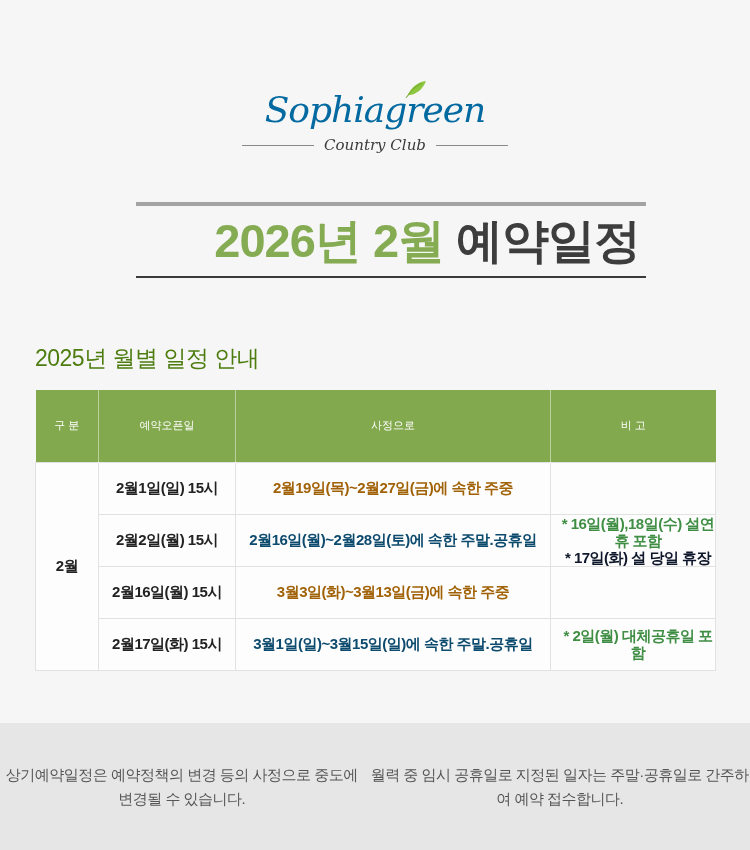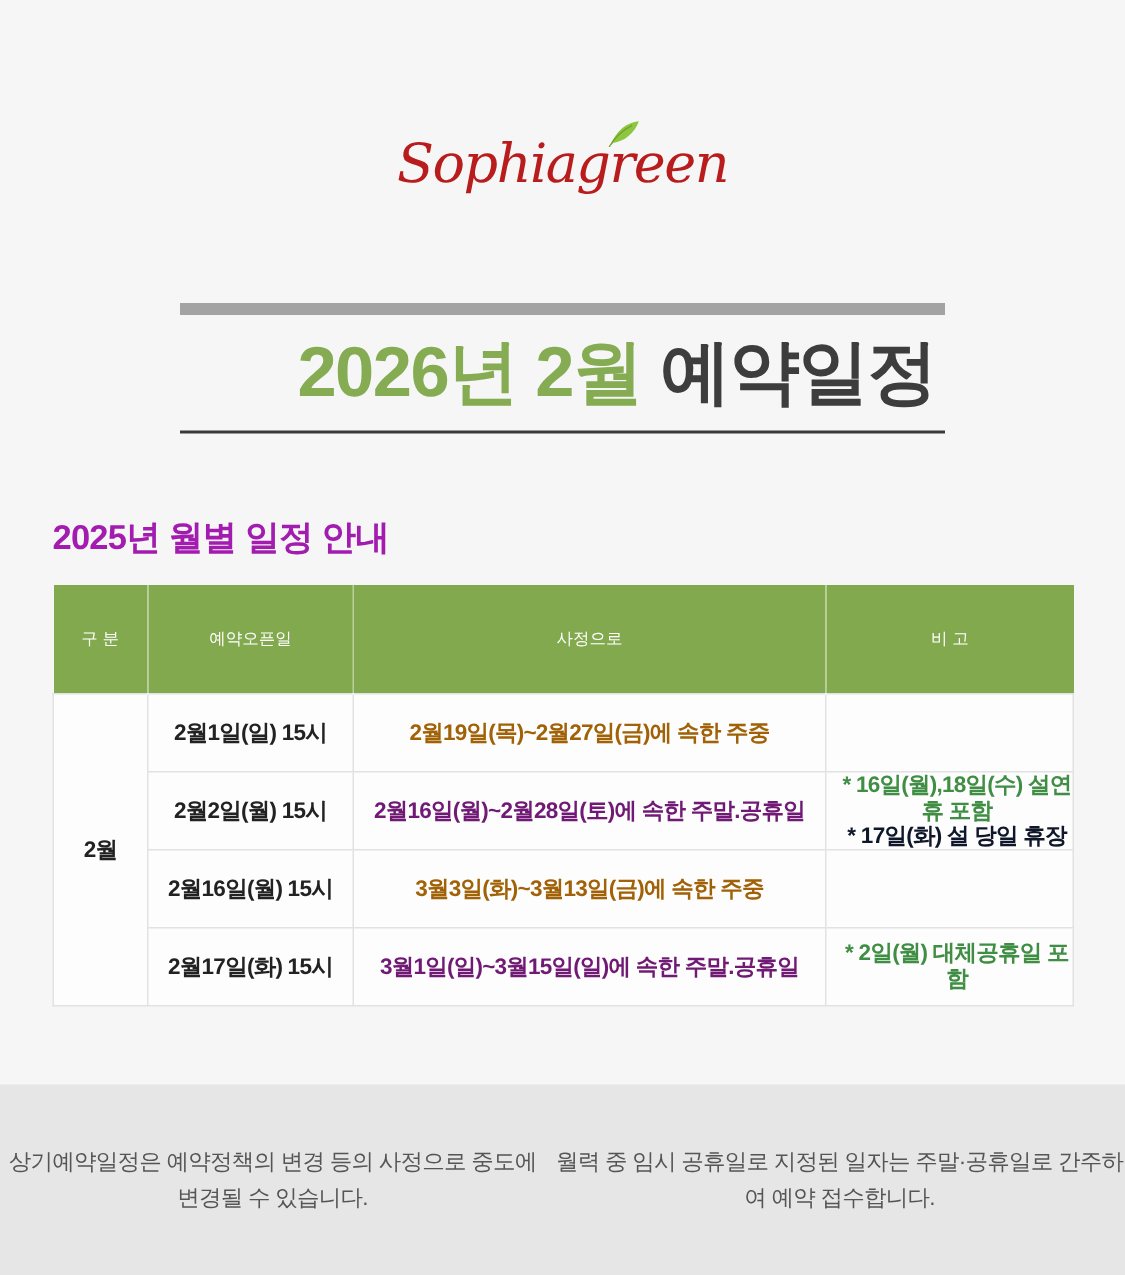--- a/index.html
+++ b/index.html
@@ -22,21 +22,21 @@
     width: 100%;
     text-align: center;
   }
   .logo-name {
     position: relative;
     display: inline-block;
     font-family: "DejaVu Serif", "Liberation Serif", serif;
     font-style: italic;
     font-size: 36px;
     letter-spacing: -1px;
-    color: #b91c1c;
+    color: #0369a1;
     line-height: 1;
     text-align: center;
   }
   .leaf-icon {
     position: absolute;
     top: -12px;
     right: 58px;
     width: 22px;
     height: 18px;
   }
@@ -56,46 +56,46 @@
     font-family: "DejaVu Serif", "Liberation Serif", serif;
     font-style: italic;
     font-size: 15px;
     color: #3b3b3b;
   }
 
   
   .title-block {
     position: absolute;
     top: 202px;
-    left: 120px;
+    left: 136px;
     width: 510px;
-    border-top: 8px solid #a3a3a3;
+    border-top: 4px solid #a3a3a3;
     border-bottom: 2px solid #3a3a3a;
-    height: 87px;
+    height: 76px;
     display: flex;
     align-items: center;
     justify-content: center;
   }
   .title-text {
     font-size: 47px;
     font-weight: bold;
     letter-spacing: -1px;
     white-space: pre;
   }
   .title-highlight { color: #85ab53; }
   .title-rest { color: #3d3d3d; }
 
   
   .section-heading {
     position: absolute;
     top: 343px;
     left: 35px;
     font-size: 23px;
-    font-weight: bold;
-    color: #a21caf;
+    font-weight: normal;
+    color: #4d7c0f;
     letter-spacing: -0.5px;
   }
 
   
   .schedule-table {
     position: absolute;
     top: 390px;
     left: 35px;
     width: 680px;
     border-collapse: collapse;
@@ -134,21 +134,21 @@
   }
   .cell-open {
     text-align: center;
     letter-spacing: -0.5px;
   }
   .cell-target {
     text-align: center;
     letter-spacing: -0.5px;
   }
   .cell-target.weekday { color: #a16207; }
-  .cell-target.weekend { color: #701a75; }
+  .cell-target.weekend { color: #0c4a6e; }
   .cell-remarks {
     padding-left: 10px;
     font-size: 12px;
     line-height: 17px;
     letter-spacing: -0.5px;
   }
   .remark-green { color: #3f8e44; text-align: center; }
   .remark-red   { color: #0f172a; text-align: center; }
 
   
@@ -179,20 +179,25 @@
 <div class="page">
 
   <div class="logo">
     <div class="logo-name">
       <span>Sophiagreen</span>
       <svg class="leaf-icon" viewBox="0 0 24 20">
         <path d="M2 19 C6 8, 14 2, 23 1 C20 10, 12 16, 4 17 Z" fill="#8dc63f"></path>
         <path d="M1 20 C5 13, 10 8, 18 4" stroke="#6fa32e" stroke-width="1" fill="none"></path>
       </svg>
     </div>
+    <div class="logo-sub">
+      <span class="rule"></span>
+      <span class="logo-sub-text">Country Club</span>
+      <span class="rule"></span>
+    </div>
   </div>
 
   <div class="title-block">
     <div class="title-text">
       <span class="title-highlight">2026년 2월</span><span class="title-rest"> 예약일정</span>
     </div>
   </div>
 
   <div class="section-heading">2025년 월별 일정 안내</div>
 

